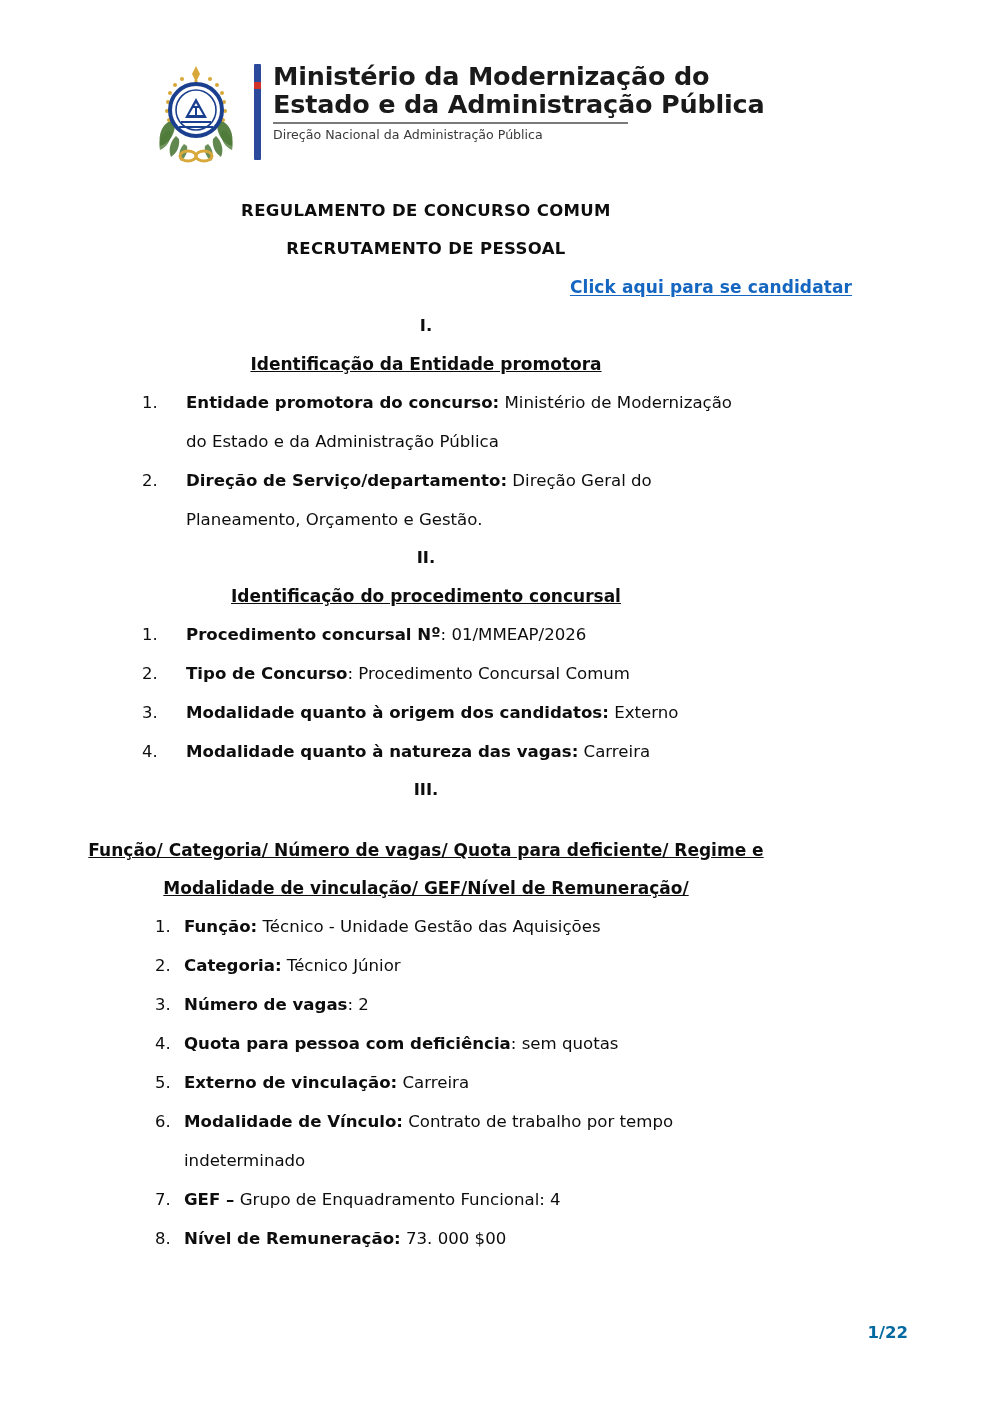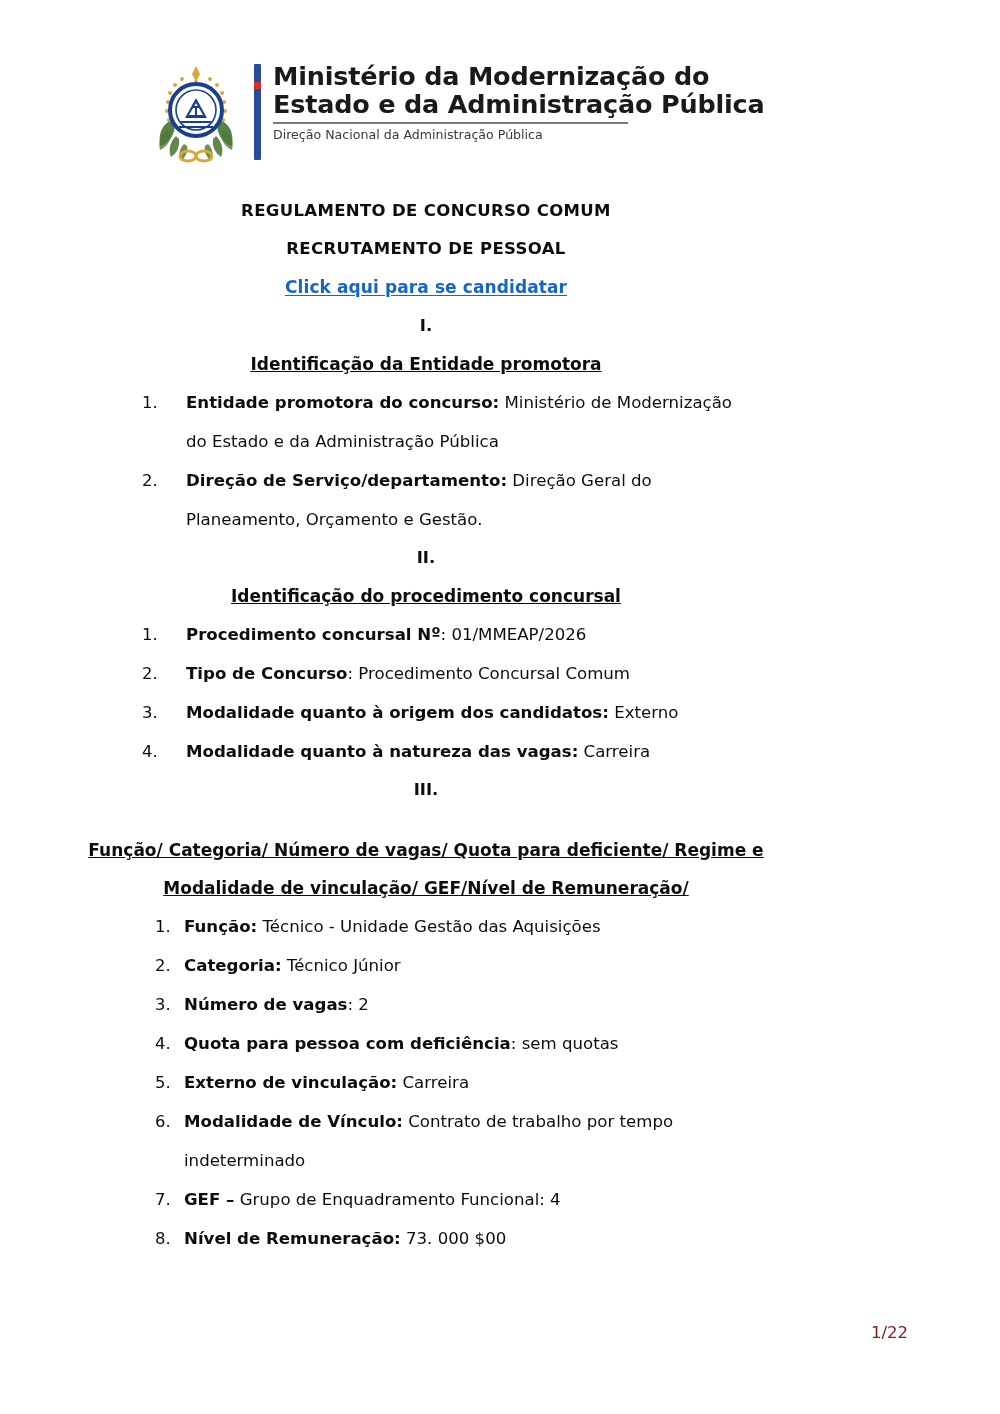--- a/index.html
+++ b/index.html
@@ -93,21 +93,21 @@
     text-align: center;
     font-size: 16.5px;
     line-height: 38px;
     font-weight: bold;
     letter-spacing: 0.1px;
   }
   .center-line.caps {
     letter-spacing: 0.35px;
   }
   .link-line {
-    text-align: center;
+    text-align: right;
     line-height: 38px;
   }
   .doc-link {
     font-size: 17px;
     font-weight: bold;
     color: #1566c0;
     text-decoration: underline;
     text-underline-offset: 2px;
     letter-spacing: 0.1px;
     cursor: pointer;
@@ -155,21 +155,22 @@
   ol.numlist.tight > li .num {
     left: 155px;
   }
   .spacer-md { height: 22px; }
 
   .footer {
     position: absolute;
     right: 92px;
     bottom: 72px;
     font-size: 16.5px;
-    color: #7f1d1d;
+    color: #0369a1;
+    font-weight: bold;
   }
 </style>
 </head>
 <body>
 
 <div class="page">
 
   <div class="letterhead">
     <div class="emblem">
       <svg viewBox="0 0 96 102" width="96" height="102" aria-hidden="true">

